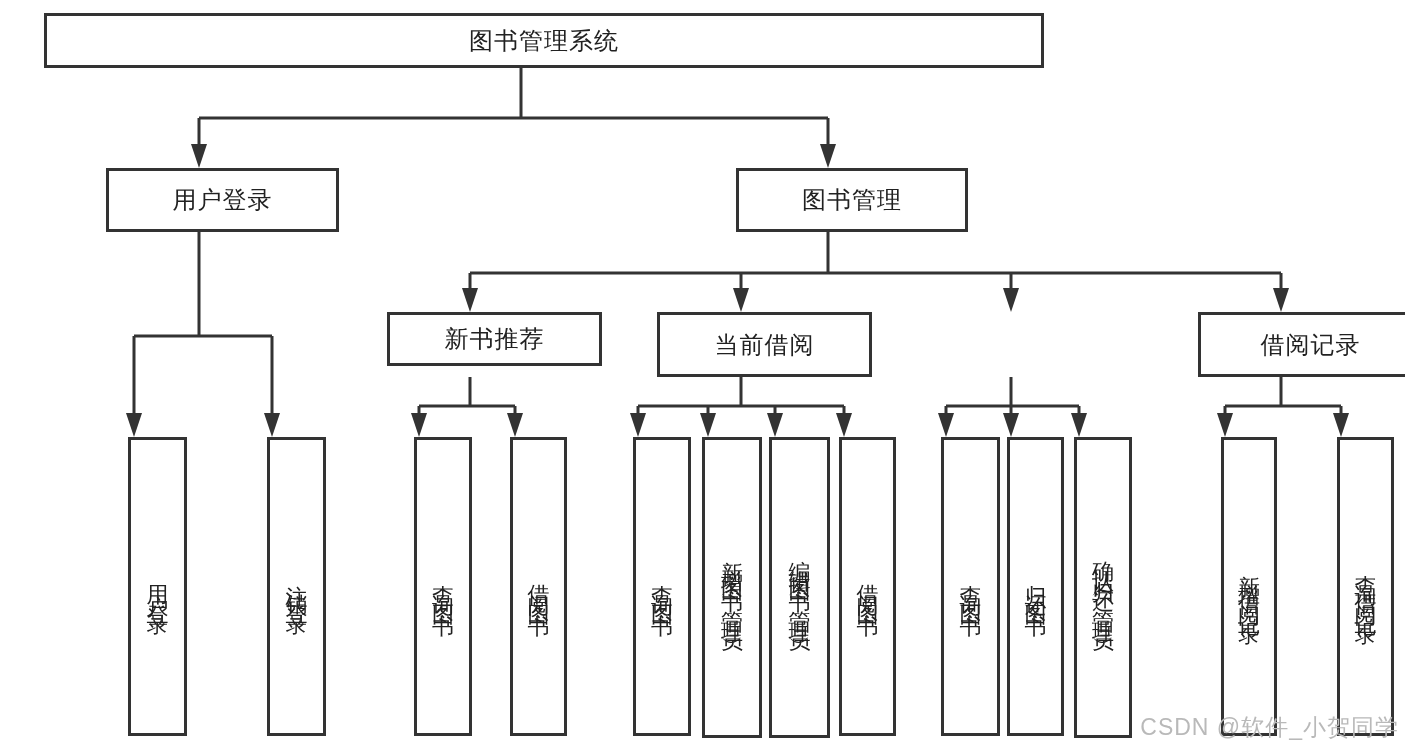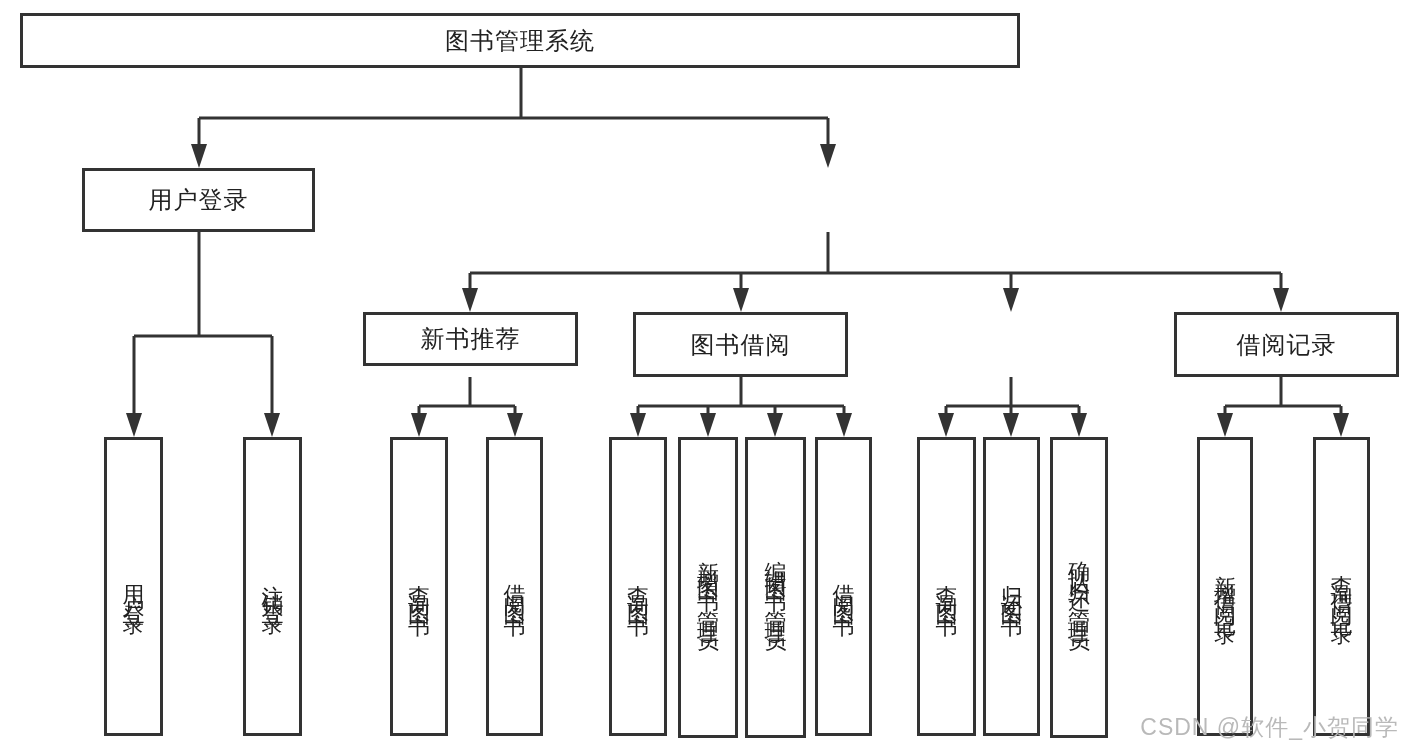--- a/index.html
+++ b/index.html
@@ -18,20 +18,21 @@
   }
   .canvas{position:absolute;left:0;top:0;width:1405px;height:747px;}
   svg.wires{position:absolute;left:0;top:0;width:1405px;height:747px;z-index:1;}
   svg.wires path{stroke:var(--line);stroke-width:3;fill:none;}
   svg.wires polygon{fill:var(--line);stroke:none;}
   .node{
     position:absolute;box-sizing:border-box;
     background:#ffffff;border:3px solid var(--line);
     display:flex;align-items:center;justify-content:center;
     z-index:2;
+    margin-left:24px;
   }
   .hnode{font-size:24px;letter-spacing:1px;white-space:nowrap;}
   .root{font-size:24px;}
   .vnode{font-size:22px;}
   .vnode .vtext{
     writing-mode:vertical-rl;
     text-orientation:mixed;
     letter-spacing:10px;
     line-height:1;
   }
@@ -82,26 +83,29 @@
     <polygon points="1333,413 1349,413 1341,437"></polygon>
   </svg>
 
   <div class="node hnode root" style="left:20px;top:13px;width:1000px;height:55px;">
     <span>图书管理系统</span>
   </div>
 
   <div class="node hnode" style="left:82px;top:168px;width:233px;height:64px;">
     <span>用户登录</span>
   </div>
+  <div class="node hnode" style="left:712px;top:168px;width:232px;height:64px;">
+    <span>图书管理</span>
+  </div>
 
   <div class="node hnode" style="left:363px;top:312px;width:215px;height:54px;">
     <span>新书推荐</span>
   </div>
   <div class="node hnode" style="left:633px;top:312px;width:215px;height:65px;">
-    <span>图书借阅</span>
+    <span>当前借阅</span>
   </div>
   <div class="node hnode" style="left:1174px;top:312px;width:225px;height:65px;">
     <span>借阅记录</span>
   </div>
 
   <div class="node vnode" style="left:104px;top:437px;width:59px;height:299px;">
     <span class="vtext">用户登录</span>
   </div>
   <div class="node vnode" style="left:243px;top:437px;width:59px;height:299px;">
     <span class="vtext">注销登录</span>

